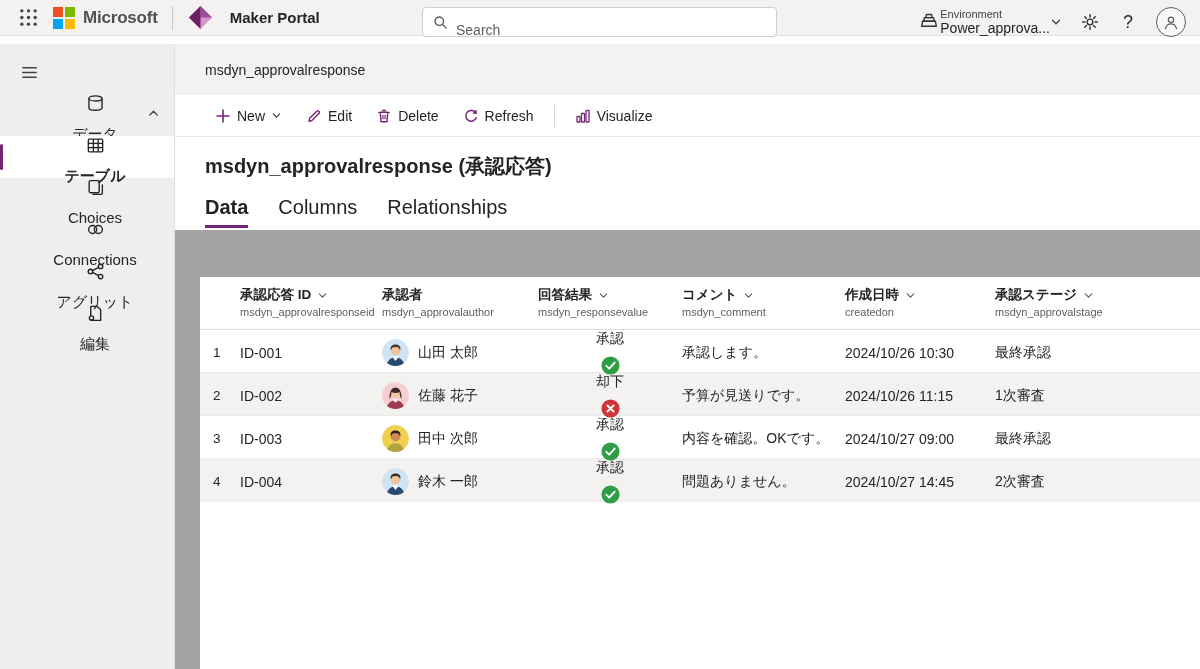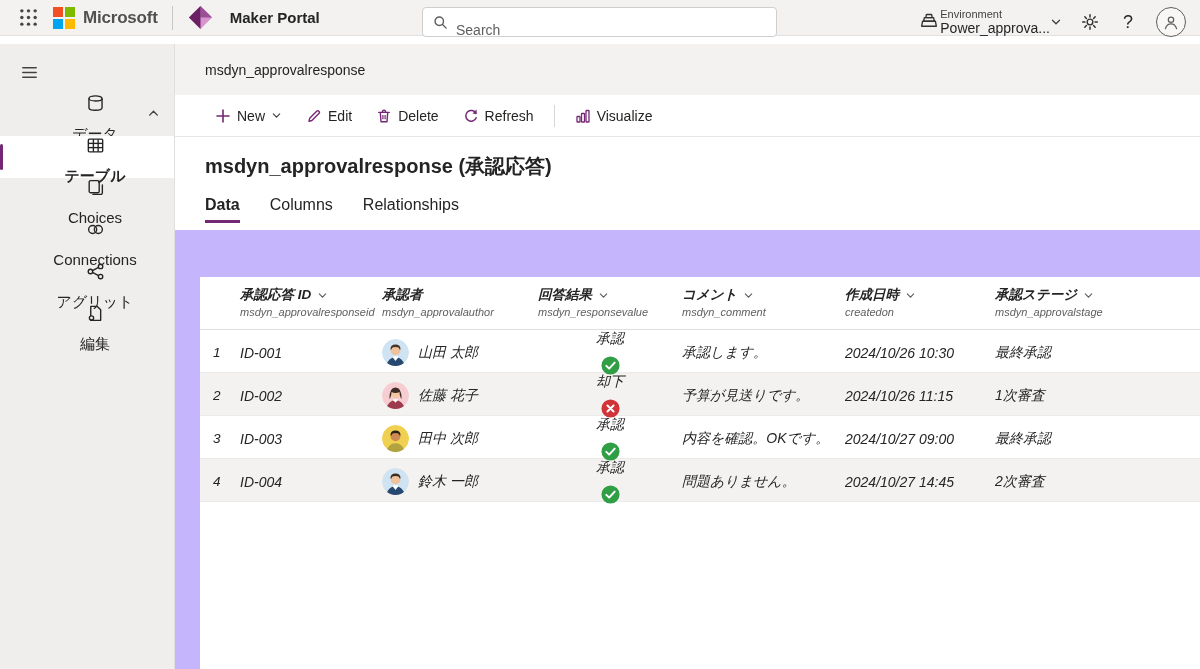--- a/index.html
+++ b/index.html
@@ -49,24 +49,24 @@
            font-size:14px; color:#242424; }
   .toolbar { height:42px; background:#fff; border-bottom:1px solid #e8e6e4; display:flex; align-items:center; padding-left:28px; }
   .tb-btn { display:flex; align-items:center; gap:6px; background:none; border:none; cursor:pointer;
             font-size:14px; color:#242423; padding:6px 12px; font-family:inherit; }
   .tb-btn svg { flex-shrink:0; }
   .tb-sep { width:1px; height:22px; background:#d8d6d4; margin:0 8px; }
 
   .titlebar { background:#fff; padding:16px 30px 0 30px; height:93px; }
   .page-title { font-size:20px; font-weight:700; color:#242424; }
   .tabs { display:flex; gap:30px; margin-top:16px; }
-  .tab { font-size:16px; color:#242424; padding-bottom:6px; cursor:pointer; border-bottom:3px solid transparent; }
+  .tab { font-size:20px; color:#242424; padding-bottom:6px; cursor:pointer; border-bottom:3px solid transparent; }
   .tab.active { font-weight:700; border-bottom-color:#742774; }
 
-  .content-bg { flex:1; background:#c4b5fd; position:relative;font-style:italic; }
+  .content-bg { flex:1; background:#a3a3a3; position:relative; }
   .card { position:absolute; left:25px; right:0; top:47px; bottom:0; background:#fff; }
 
   .grid-row { display:grid; grid-template-columns:40px 142px 156px 144px 163px 150px 1fr; align-items:center; }
   .thead { height:53px; border-bottom:1px solid #e1dfdd; align-items:start; padding-top:9px; }
   .th { cursor:pointer; }
   .th-label { display:flex; align-items:center; gap:6px; font-size:13.5px; font-weight:700; color:#242424; white-space:nowrap; }
   .th-schema { font-size:11px; color:#605e5c; margin-top:2px; white-space:nowrap; }
   .tr { height:43px; border-bottom:1px solid #edebe9; font-size:14px; cursor:pointer; }
   .tr.alt { background:#f3f2f1; }
   .cell-num { padding-left:13px; font-size:13.5px; color:#242424; }

